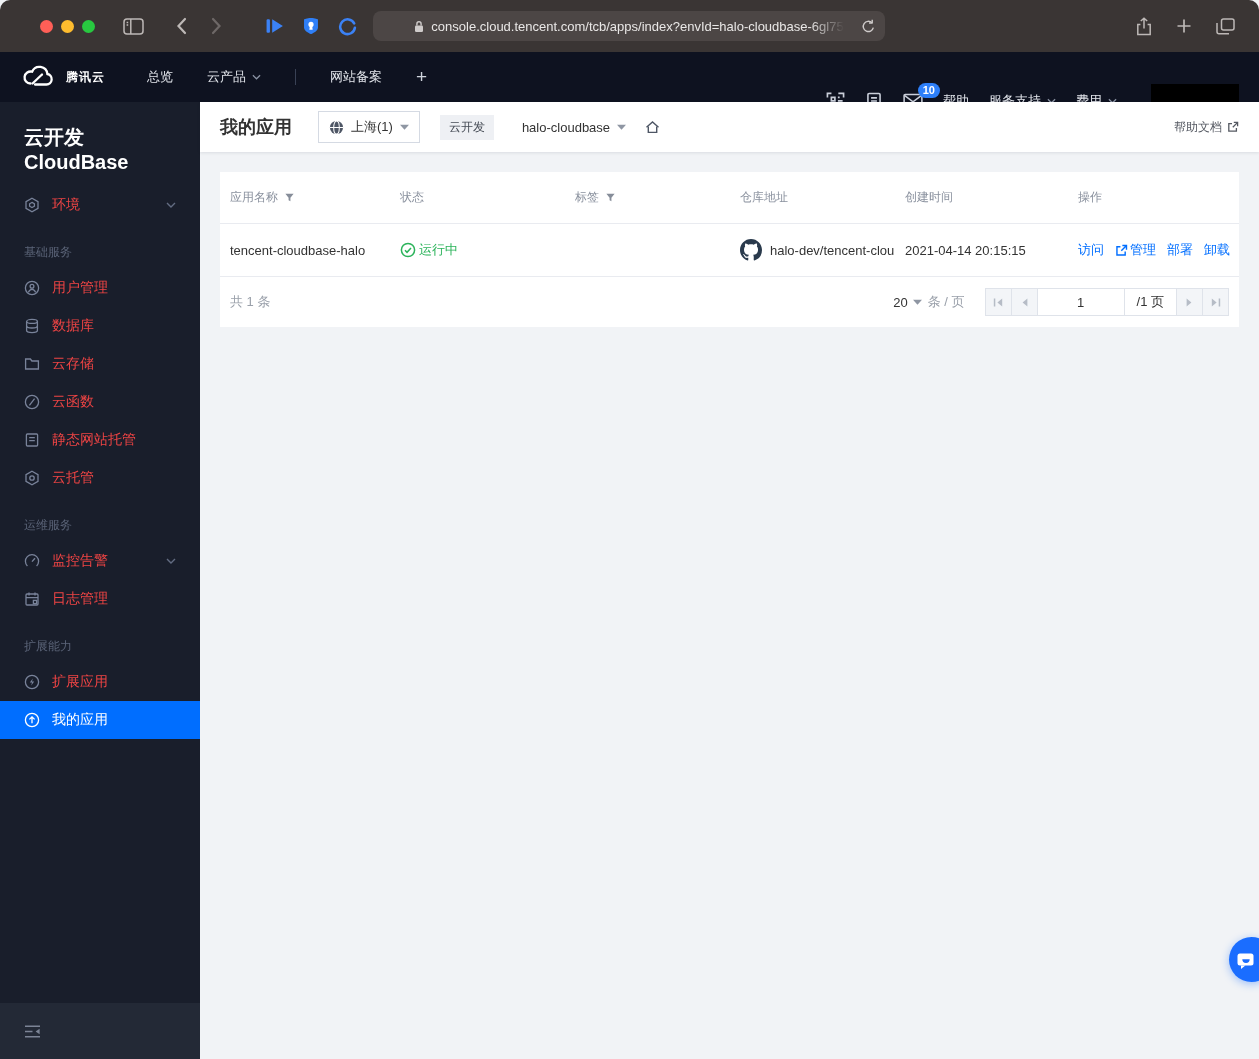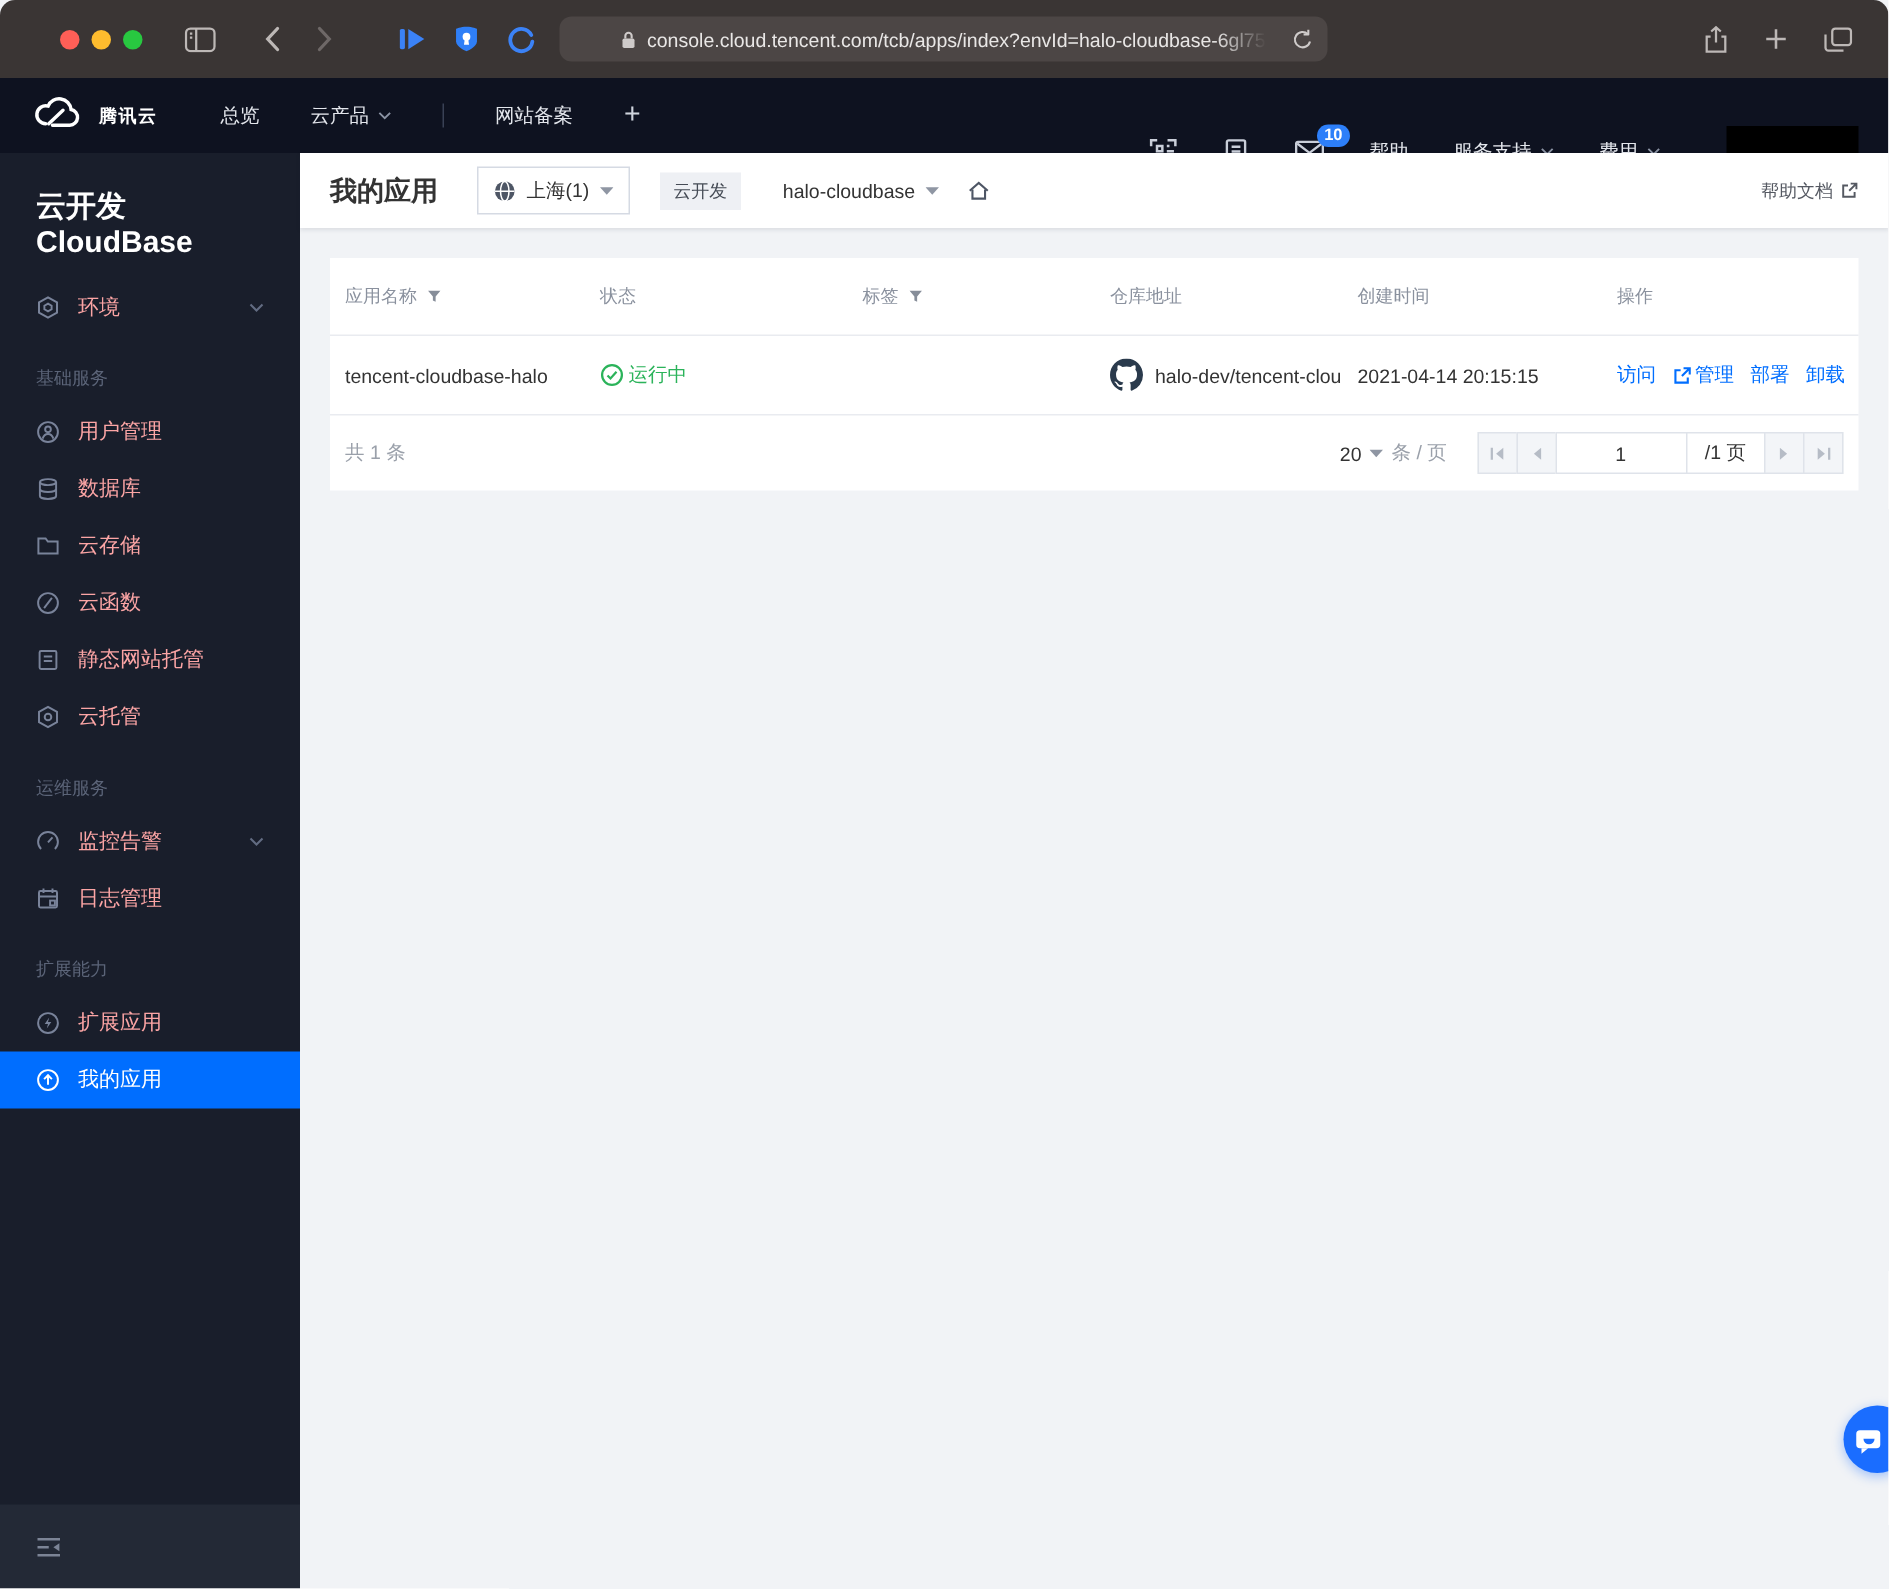--- a/index.html
+++ b/index.html
@@ -30,35 +30,35 @@
 
   
   .topnav { height:50px; background:#0e1220; display:flex; align-items:center; padding:0 20px; color:#dfe3ea; }
   .brand { display:flex; align-items:center; gap:9px; cursor:pointer; }
   .brand-name { font-size:12px; font-weight:bold; color:#fff; letter-spacing:1px; }
   .topnav-menu { display:flex; align-items:center; gap:34px; margin-left:42px; font-size:13px; }
   .tn-item { display:flex; align-items:center; gap:6px; cursor:pointer; color:#e3e6ec; }
   .tn-caret { color:#8a92a3; display:flex; }
   .tn-divider { width:1px; height:16px; background:#394155; }
   .tn-plus { font-size:19px; color:#cfd4dd; font-weight:300; }
-  .topnav-right { margin-left:auto; display:flex; align-items:center; gap:30px; font-size:13px;margin-top:48px; }
+  .topnav-right { margin-left:auto; display:flex; align-items:center; gap:20px; font-size:13px;margin-top:48px; }
   .tn-icon { color:#c9ced9; display:flex; position:relative; cursor:pointer; }
   .mail-badge { position:absolute; top:-10px; right:-17px; background:#2d7ff9; color:#fff; font-size:11px;
                 line-height:15px; padding:0 5px; border-radius:8px; font-weight:bold; }
   .account-box { width:88px; height:34px; background:#000; margin-left:14px; }
 
   
   .app { display:flex; height:957px; }
   .sidebar { position:relative; width:200px; background:#191e2b; flex:none; }
   .main { flex:1; display:flex; flex-direction:column; background:#f1f3f6; min-width:0; }
 
   
   .sb-title { color:#fff; font-size:20px; font-weight:bold; padding:22px 24px 12px; }
   .sb-item { height:38px; display:flex; align-items:center; gap:12px; padding:0 24px;
-             color:#fca5a5; font-size:14px; cursor:pointer; }
+             color:#ef4444; font-size:14px; cursor:pointer; }
   .sb-item .sb-ico { color:#79839a; display:flex; flex:none; }
   .sb-item .sb-chevron { margin-left:auto; color:#626c82; display:flex; }
   .sb-item.active { background:#006eff; color:#fff; }
   .sb-item.active .sb-ico { color:#fff; }
   .sb-heading { color:#5b6478; font-size:12px; padding:0 24px; margin:20px 0 8px; }
   .sb-footer { position:absolute; left:0; right:0; bottom:0; height:56px; background:#232936;
                display:flex; align-items:center; padding:0 24px; }
   .sb-collapse { color:#7c8496; display:flex; cursor:pointer; }
 
   

